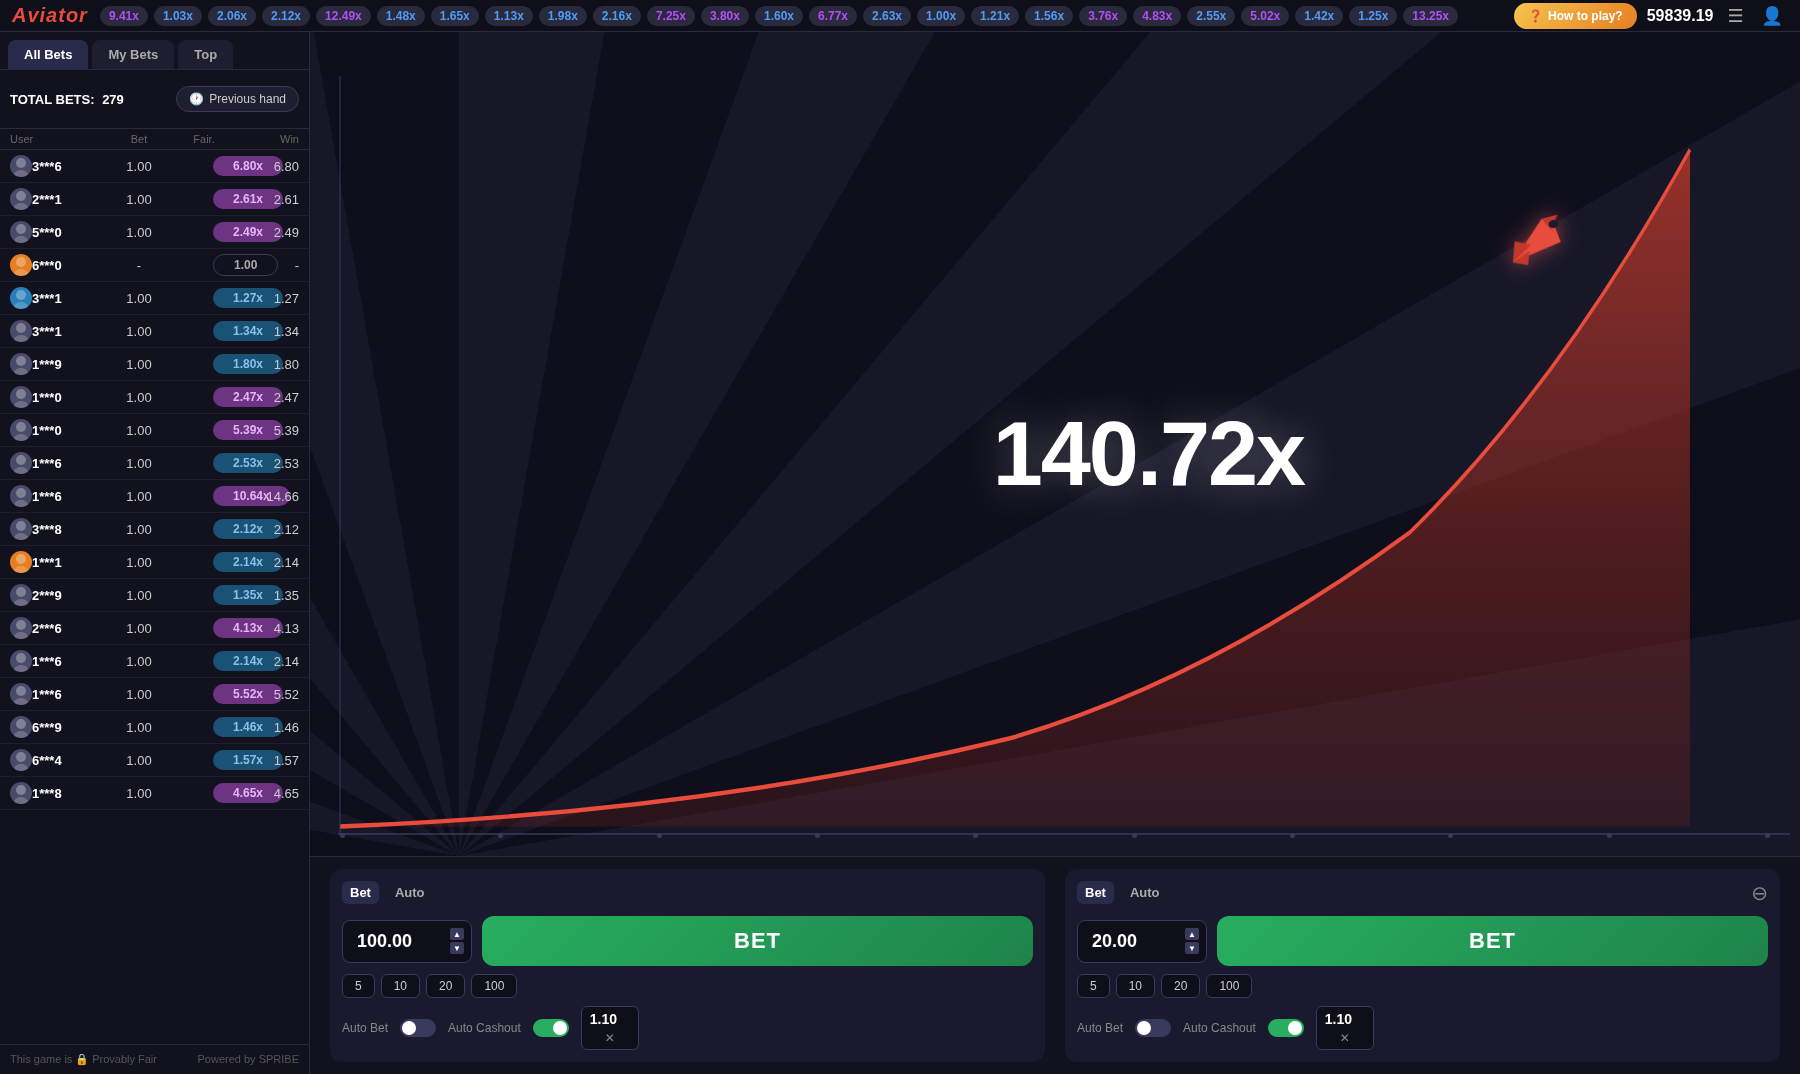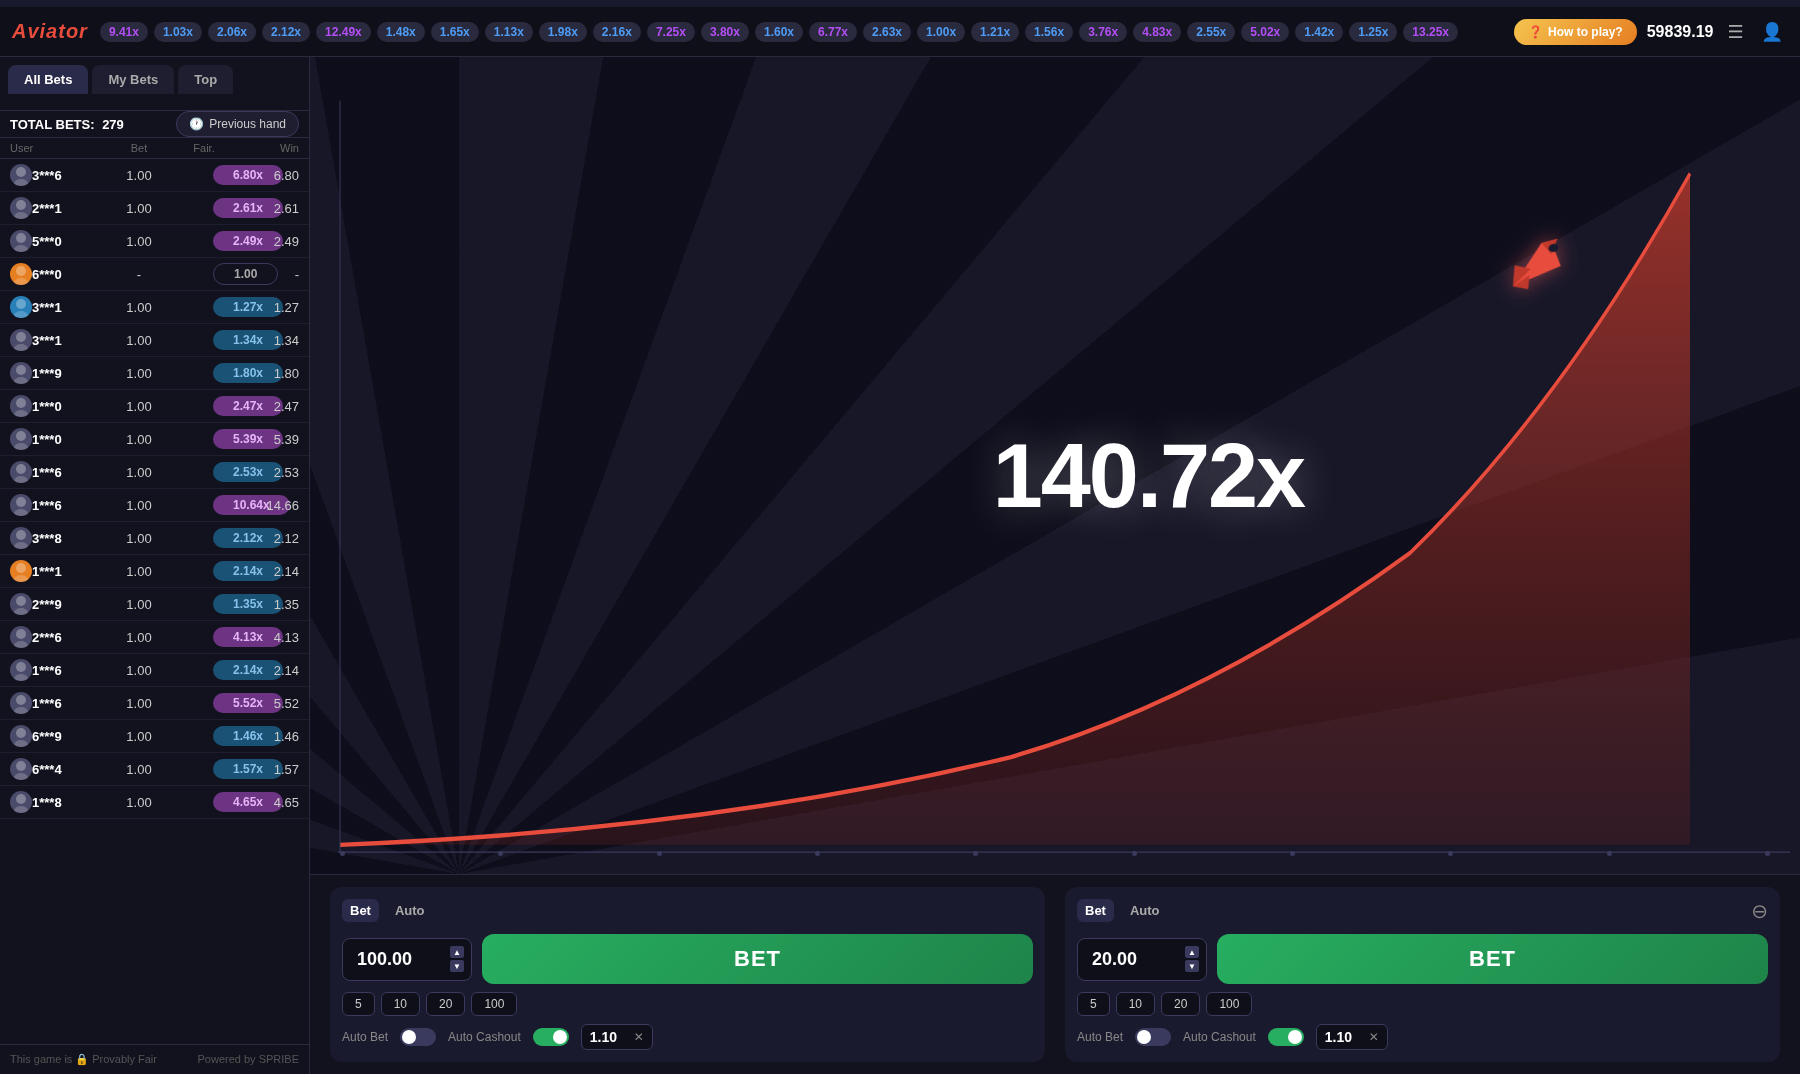--- a/index.html
+++ b/index.html
@@ -10,28 +10,27 @@
       width: 1800px;
       height: 1074px;
       overflow: hidden;
       display: flex;
       flex-direction: column;
     }
 
     
     .header {
       background: #0f0f1a;
-      height: 50px;
+      height: 32px;
       display: flex;
       align-items: center;
       padding: 0 12px;
       gap: 12px;
       border-bottom: 1px solid #2a2a3e;
       flex-shrink: 0;
-      margin-top: 7px;
     }
     .logo {
       font-size: 20px;
       font-weight: 900;
       color: #e74c3c;
       letter-spacing: 1px;
       font-style: italic;
     }
     .multiplier-strip {
       flex: 1;
@@ -97,42 +96,42 @@
       width: 310px;
       background: #12121e;
       display: flex;
       flex-direction: column;
       flex-shrink: 0;
       border-right: 1px solid #2a2a3e;
     }
     .sidebar-tabs {
       display: flex;
       gap: 4px;
-      padding: 8px 8px 16px;
+      padding: 8px 8px 0;
       border-bottom: 1px solid #2a2a3e;
     }
     .sidebar-tab {
       background: #1e1e30;
       border: none;
       border-radius: 8px 8px 0 0;
       padding: 7px 16px;
       color: #aaa;
       font-size: 13px;
       font-weight: 600;
       cursor: pointer;
     }
     .sidebar-tab.active {
       background: #2a2a4a;
       color: #fff;
     }
     .sidebar-header {
       display: flex;
       align-items: center;
       justify-content: space-between;
-      padding: 0 10px;
+      padding: 16px 10px;
       border-bottom: 1px solid #2a2a3e;
     }
     .total-bets {
       font-size: 13px;
       color: #aaa;
     }
     .total-bets span { color: #fff; font-weight: 700; }
     .prev-hand-btn {
       background: #1e1e30;
       border: 1px solid #3a3a5e;
@@ -407,20 +406,21 @@
     }
     .toggle.on .toggle-knob { left: 20px; }
     .cashout-input-wrap {
       display: flex;
       align-items: center;
       gap: 4px;
       background: #0f0f1a;
       border: 1px solid #3a3a5e;
       border-radius: 6px;
       padding: 4px 8px;
+      flex-direction: column;
     }
     .cashout-val {
       color: #fff;
       font-size: 14px;
       font-weight: 700;
       width: 40px;
     }
     .cashout-x-btn {
       background: none;
       border: none;

